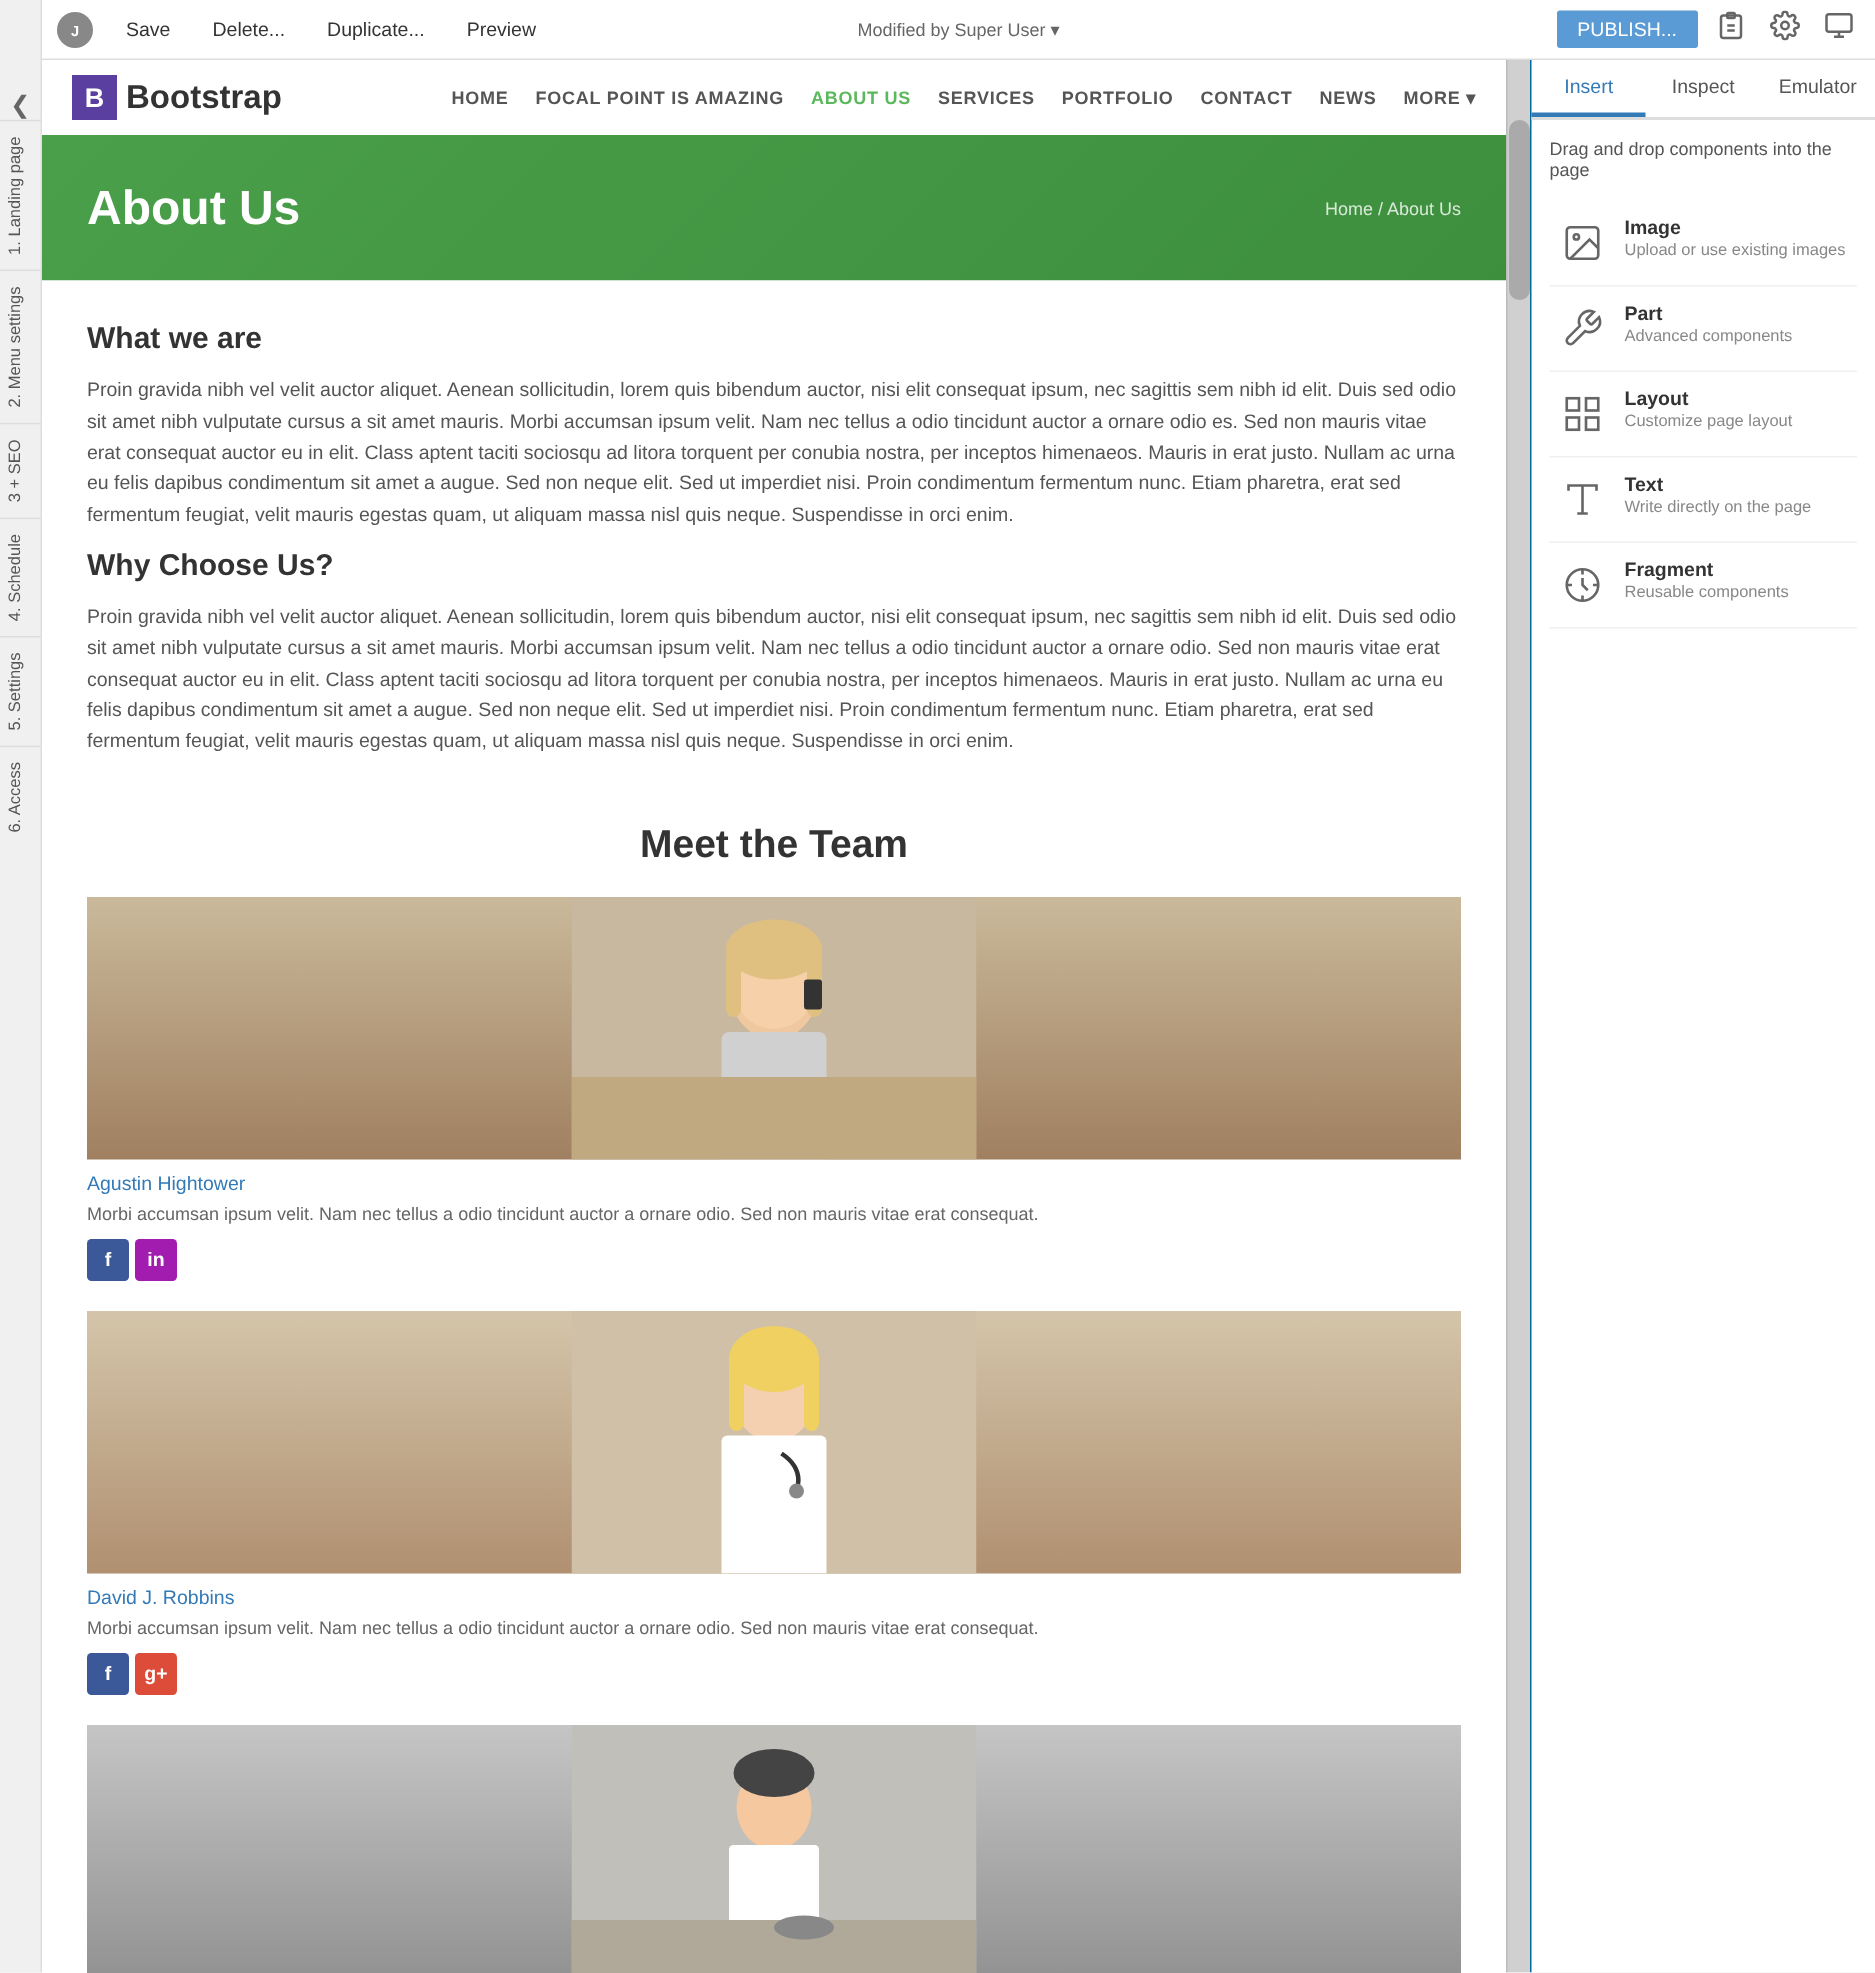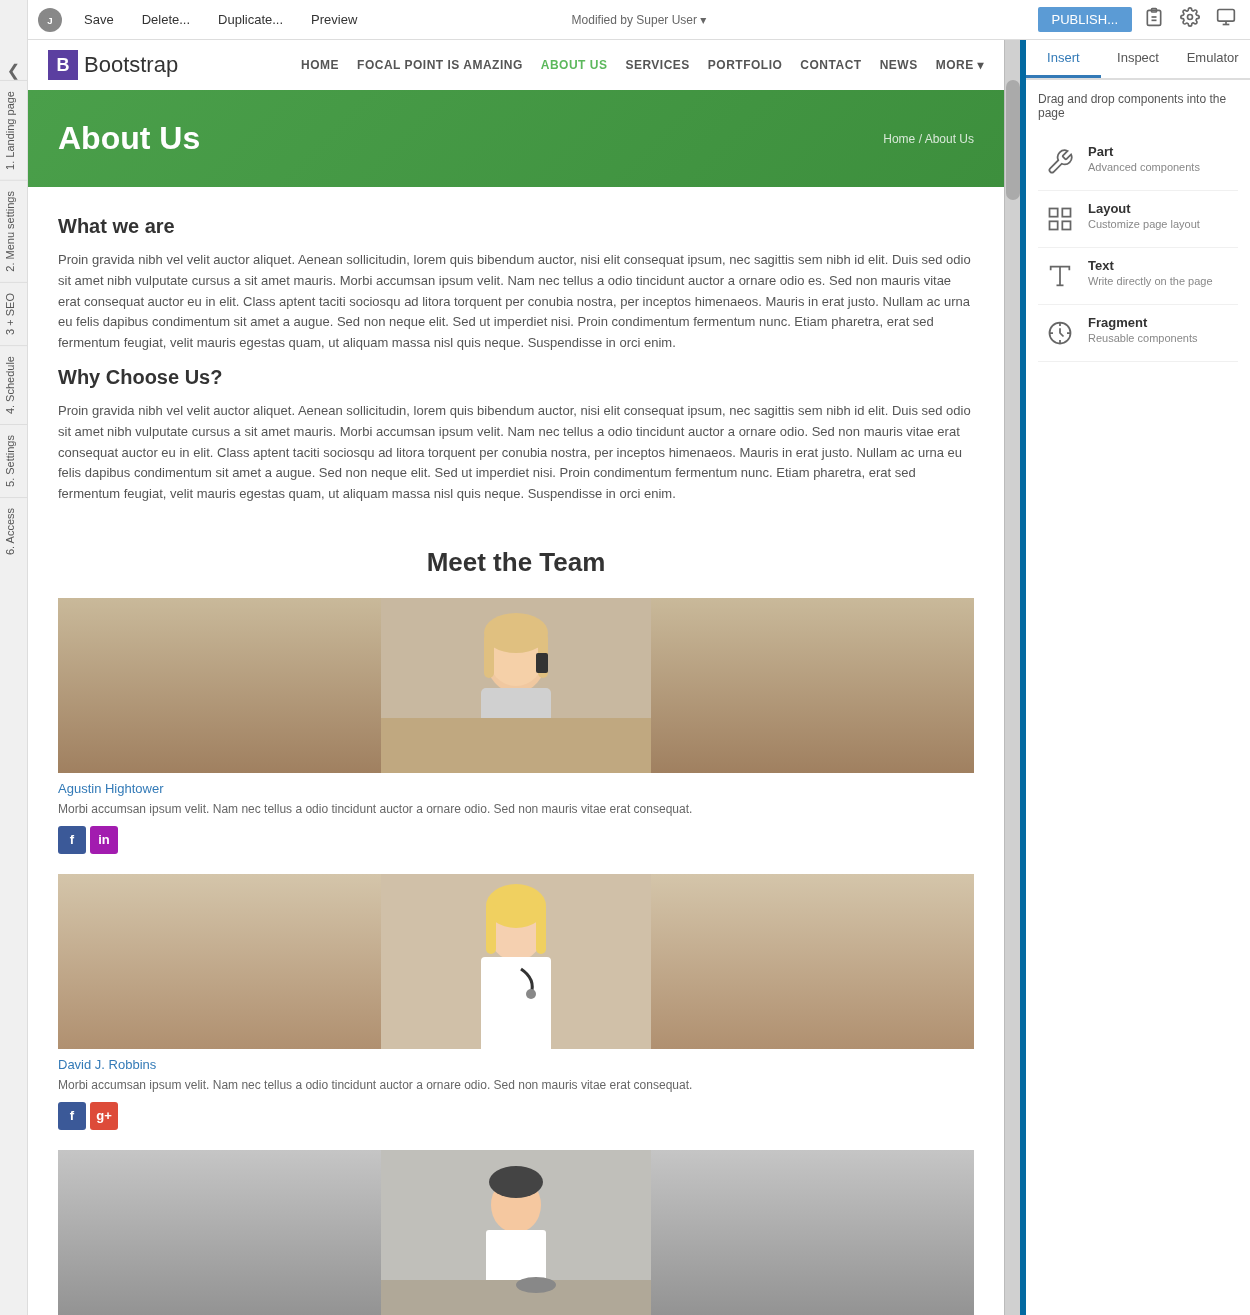--- a/index.html
+++ b/index.html
@@ -157,21 +157,21 @@
       font-size: 18px;
       font-weight: bold;
       width: 30px;
       height: 30px;
       display: flex;
       align-items: center;
       justify-content: center;
     }
     .site-nav .logo-text {
       font-size: 22px;
-      font-weight: normal;
+      font-weight: bold;
       color: #333;
     }
     .site-nav .nav-links {
       display: flex;
       gap: 18px;
       align-items: center;
       padding-left: 48px;
     }
     .site-nav .nav-link {
       font-size: 12px;
@@ -291,21 +291,21 @@
       background: linear-gradient(180deg, #c5c5c5 0%, #909090 100%);
     }
     .photo-man2 {
       background: linear-gradient(180deg, #c0c0c0 0%, #888 100%);
     }
 
     
     .right-panel {
       width: 230px;
       background: white;
-      border-left: 6px solid #0369a1;
+      border-left: 1px solid #0369a1;
       display: flex;
       flex-direction: column;
     }
     .right-panel .panel-tabs {
       display: flex;
       border-bottom: 2px solid #ddd;
     }
     .right-panel .panel-tab {
       flex: 1;
       text-align: center;
@@ -569,20 +569,33 @@
 
     <div class="right-panel">
       <div class="panel-tabs">
         <div class="panel-tab active">Insert</div>
         <div class="panel-tab">Inspect</div>
         <div class="panel-tab">Emulator</div>
       </div>
       <div class="panel-body">
         <div class="drag-drop-hint">Drag and drop components into the page</div>
 
+        <div class="component-item">
+          <div class="component-icon">
+            <svg class="icon-svg" viewBox="0 0 24 24" fill="none" stroke="#666" stroke-width="1.5">
+              <rect x="3" y="3" width="18" height="18" rx="2"></rect>
+              <circle cx="8.5" cy="8.5" r="1.5"></circle>
+              <polyline points="21,15 16,10 5,21"></polyline>
+            </svg>
+          </div>
+          <div class="component-info">
+            <div class="comp-title">Image</div>
+            <div class="comp-desc">Upload or use existing images</div>
+          </div>
+        </div>
 
         <div class="component-item">
           <div class="component-icon">
             <svg class="icon-svg" viewBox="0 0 24 24" fill="none" stroke="#666" stroke-width="1.5">
               <path d="M14.7 6.3a1 1 0 000 1.4l1.6 1.6a1 1 0 001.4 0l3.77-3.77a6 6 0 01-7.94 7.94l-6.91 6.91a2.12 2.12 0 01-3-3l6.91-6.91a6 6 0 017.94-7.94l-3.76 3.76z"></path>
             </svg>
           </div>
           <div class="component-info">
             <div class="comp-title">Part</div>
             <div class="comp-desc">Advanced components</div>

